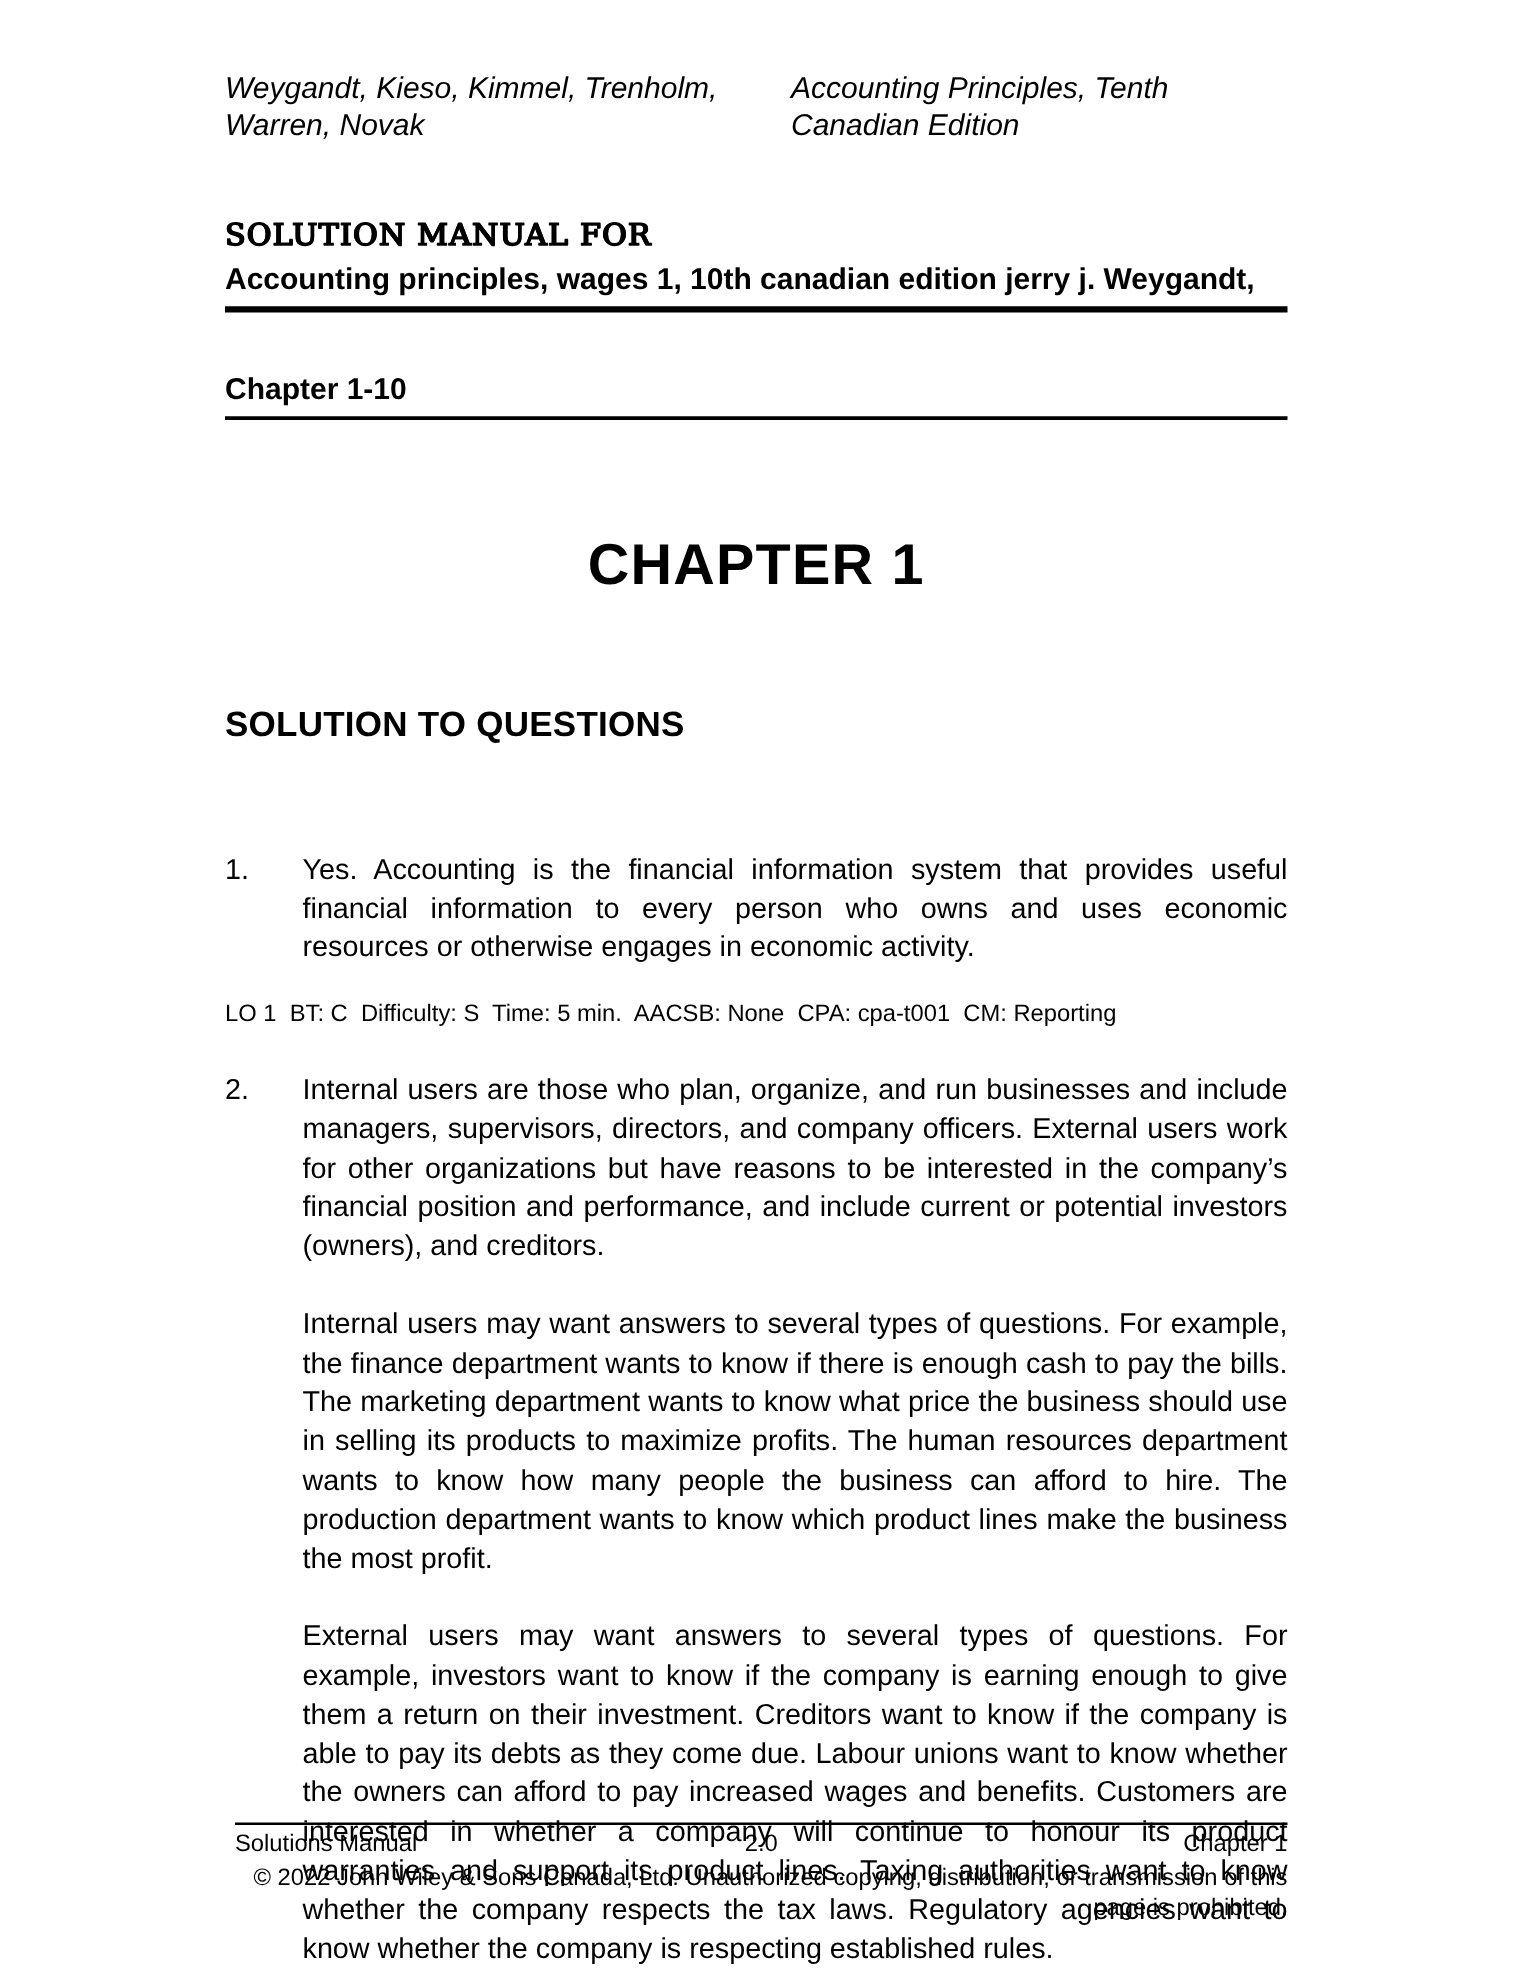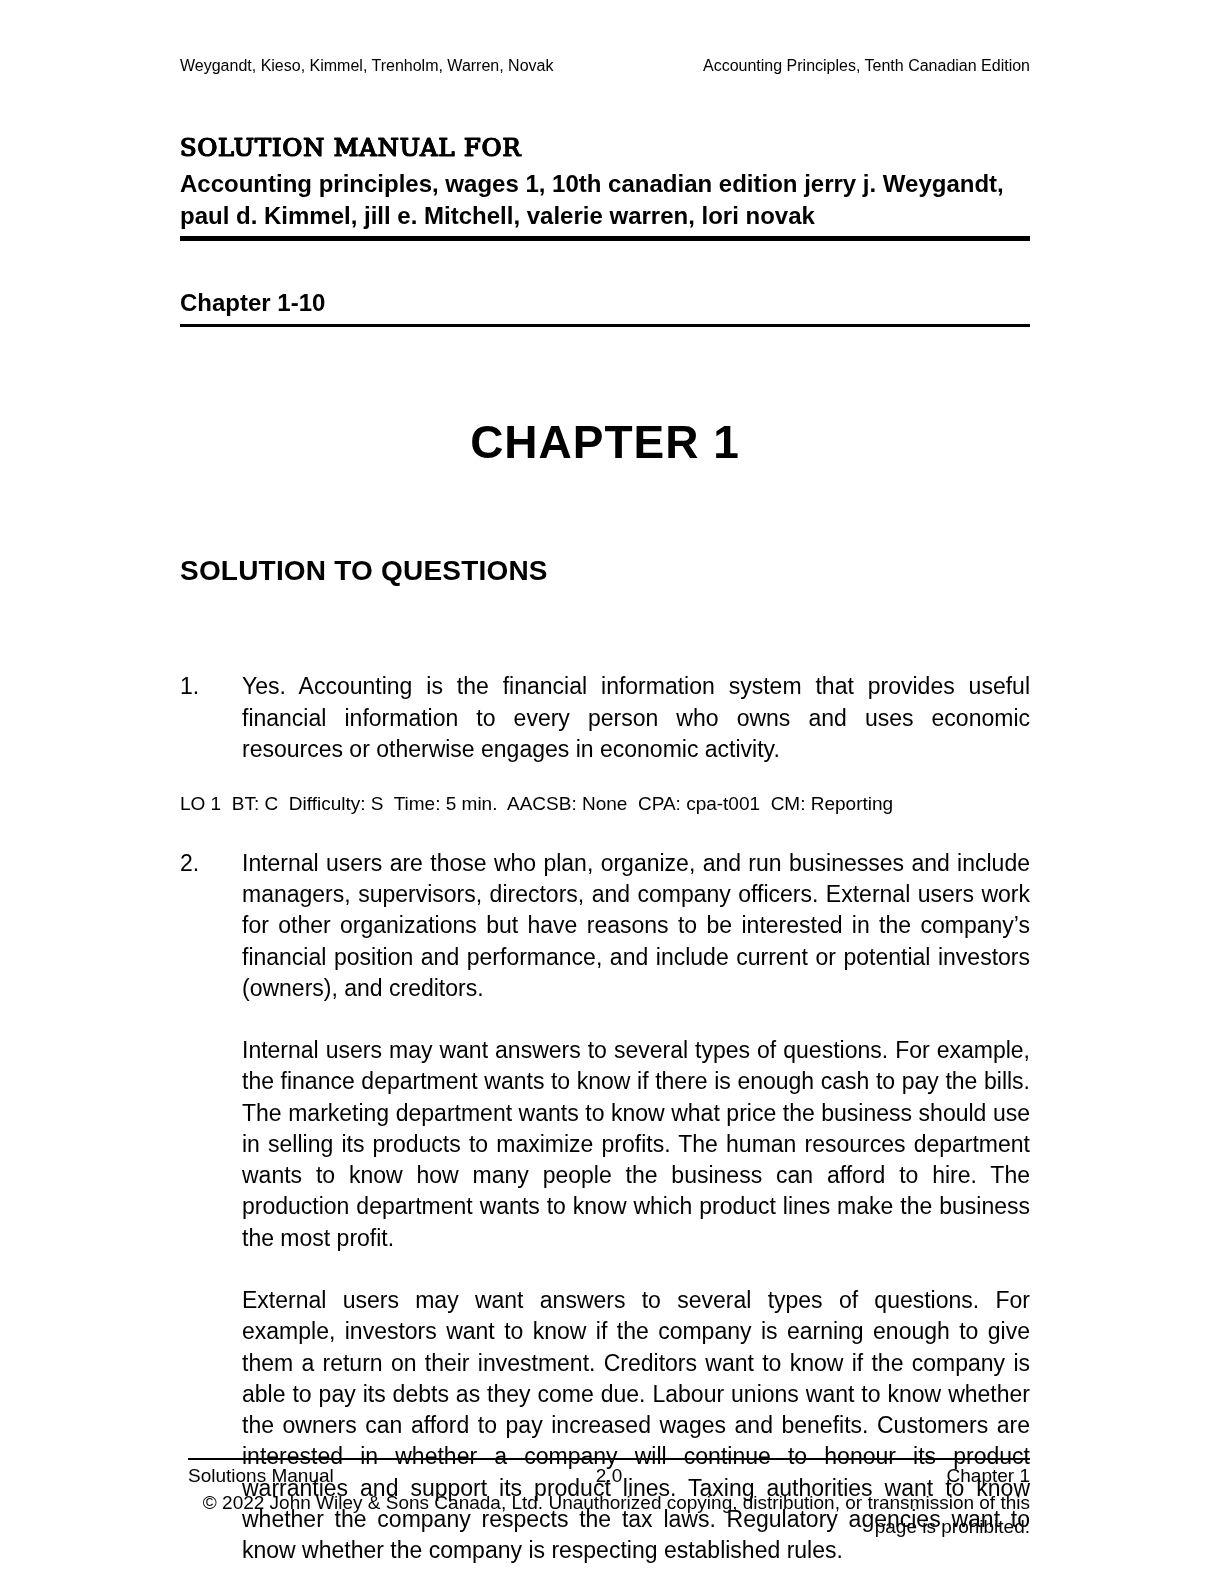--- a/index.html
+++ b/index.html
@@ -12,23 +12,24 @@
     height: 1584px;
     background: #ffffff;
     padding: 56px 194px 0 180px;
     overflow: hidden;
   }
 
   
   .running-header {
     display: flex;
     justify-content: space-between;
-    font-size: 16px;
+    font-size: 24px;
     line-height: 1.25;
     margin-bottom: 58px;
+    font-style: italic;
   }
 
   
   .manual-title {
     font-family: "DejaVu Serif", serif;
     font-weight: 400;
     font-size: 24px;
     letter-spacing: 1px;
     -webkit-text-stroke: 1.2px #000;
     text-shadow: 0.7px 0 0 #000, -0.7px 0 0 #000;
@@ -122,21 +123,20 @@
 
   <div class="running-header">
     <span>Weygandt, Kieso, Kimmel, Trenholm, Warren, Novak</span>
     <span>Accounting Principles, Tenth Canadian Edition</span>
   </div>
 
   <div class="title-block">
     <div class="manual-title">SOLUTION MANUAL FOR</div>
     <div class="subtitle">
       <div>Accounting principles, wages 1, 10th canadian edition jerry j. Weygandt,</div>
-      <div>paul d. Kimmel, jill e. Mitchell, valerie warren, lori novak</div>
     </div>
     <div class="rule thick"></div>
     <div class="chapter-range">Chapter 1-10</div>
     <div class="rule thin"></div>
   </div>
 
   <div class="chapter-heading">CHAPTER 1</div>
 
   <div class="section-heading">SOLUTION TO QUESTIONS</div>
 

